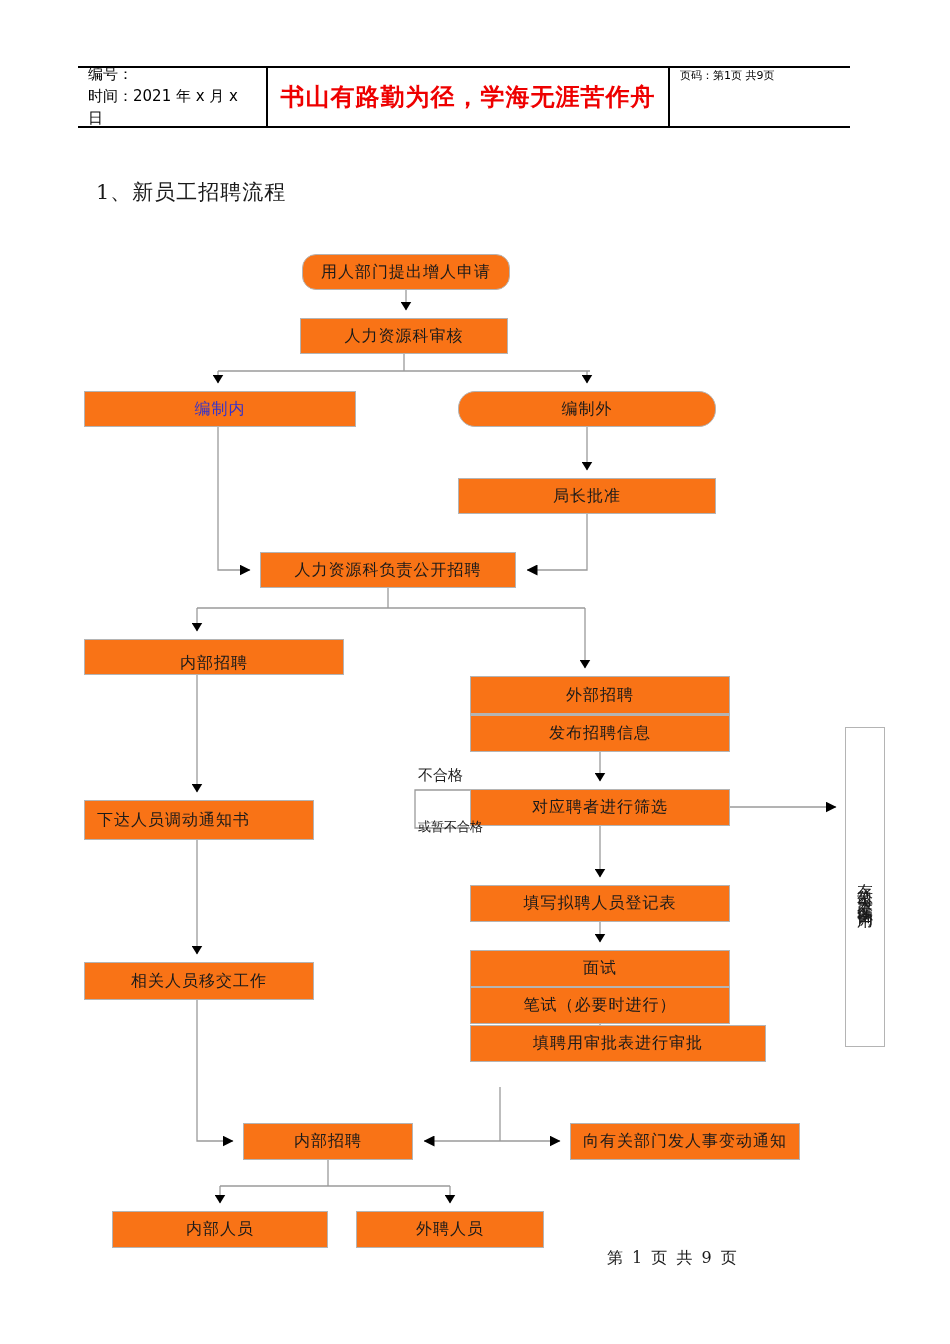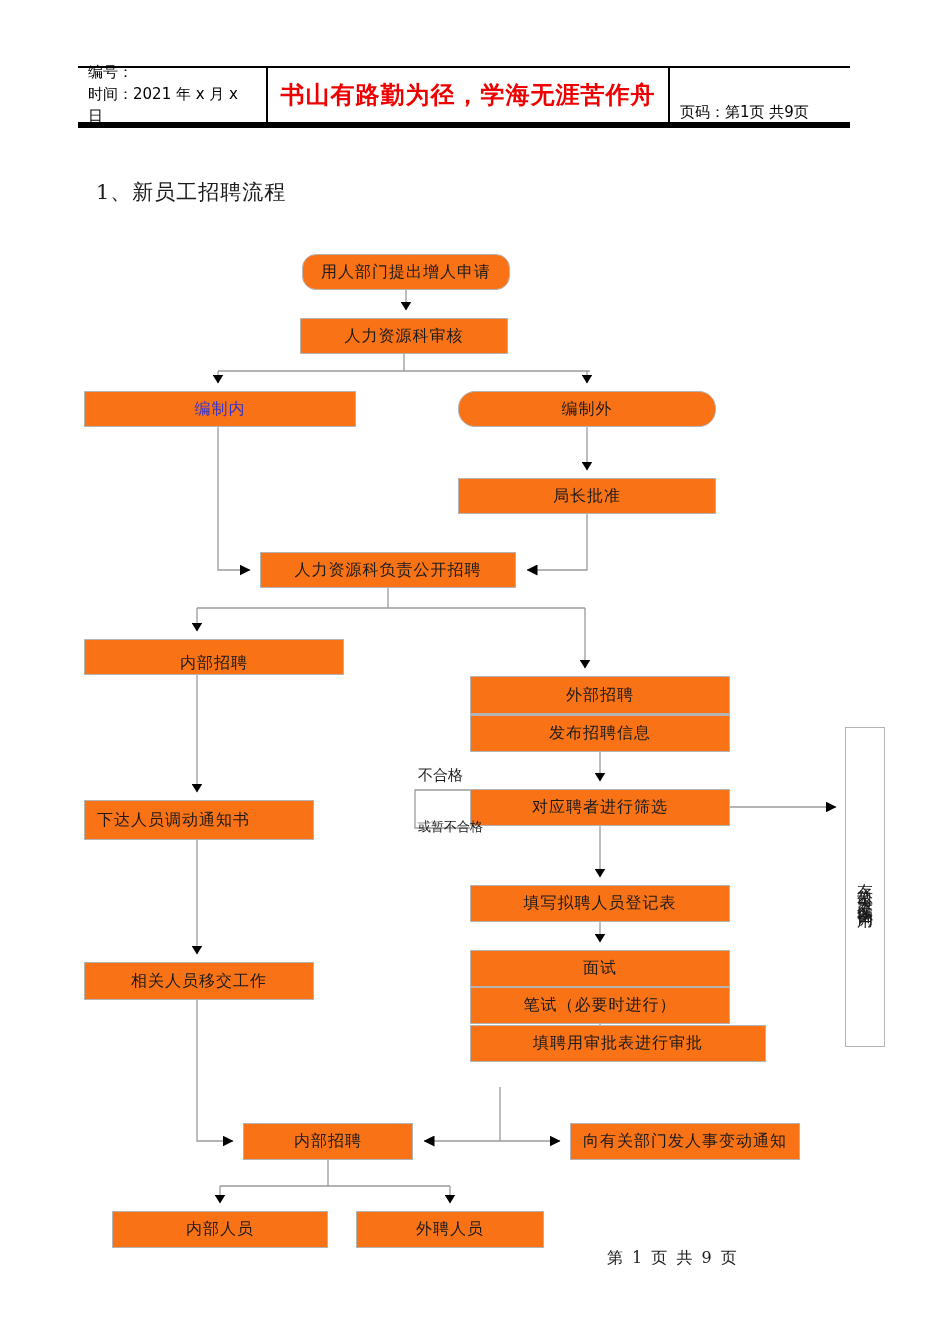--- a/index.html
+++ b/index.html
@@ -17,21 +17,21 @@
   }
 
   
   .doc-header {
     position: absolute;
     left: 78px;
     top: 66px;
     width: 772px;
     height: 62px;
     border-top: 2px solid #000;
-    border-bottom: 6px solid #000000;
+    border-bottom: 2px solid #000000;
     box-sizing: border-box;
     display: flex;
   }
   .hdr-cell {
     box-sizing: border-box;
     display: flex;
     flex-direction: column;
     justify-content: center;
     padding: 0 10px;
   }
@@ -47,23 +47,23 @@
     align-items: center;
     justify-content: center;
     color: #ee0000;
     font-size: 24px;
     font-weight: bold;
     letter-spacing: 1px;
     font-family: "DejaVu Serif", "Liberation Serif", serif;
   }
   .hdr-right {
     width: 180px;
-    font-size: 15px;
+    font-size: 11px;
     align-items: flex-start;
-    justify-content: flex-end;
+    justify-content: flex-start;
   }
 
   
   .section-title {
     position: absolute;
     left: 96px;
     top: 178px;
     font-size: 21px;
     font-family: "DejaVu Serif", "Liberation Serif", serif;
     color: #1a1a1a;

